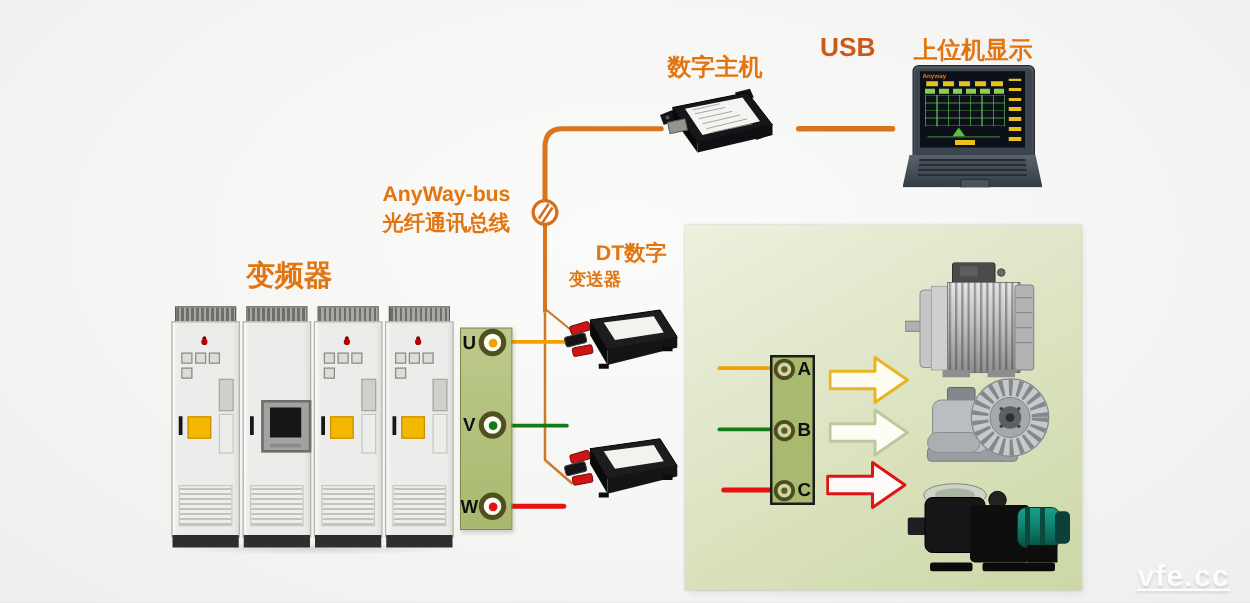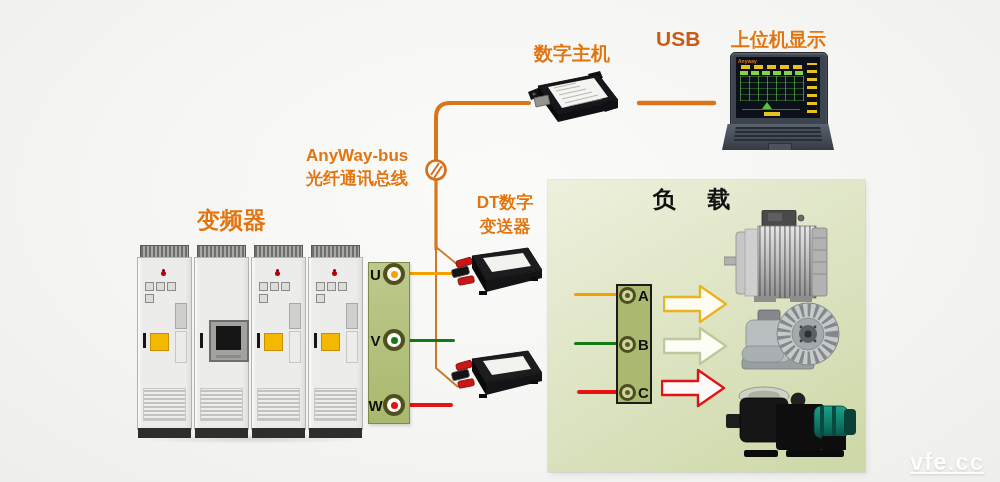--- a/index.html
+++ b/index.html
@@ -91,21 +91,21 @@
 <div id="canvas">
 
   <div class="lbl" style="left:534px;top:41px;font-size:19px;">数字主机</div>
   <div class="lbl" style="left:656px;top:27px;font-size:21px;color:#cb5a16;">USB</div>
   <div class="lbl" style="left:306px;top:146px;font-size:17px;">AnyWay-bus</div>
 
   <div class="lbl" style="left:731px;top:27px;font-size:19px;">上位机显示</div>
   <div class="lbl" style="left:455px;top:191px;width:100px;text-align:center;font-size:17px;">DT数字</div>
 
   <div class="lbl" style="left:306px;top:167px;font-size:17px;">光纤通讯总线</div>
-  <div class="lbl" style="left:455px;top:215px;width:100px;text-align:center;font-size:17px;">变送器</div>
+  <div class="lbl" style="left:455px;top:215px;width:100px;font-size:14px;">变送器</div>
 
   <div class="lbl" style="left:197px;top:205px;font-size:23px;">变频器</div>
 
   <svg class="abs" style="left:0;top:0;" width="1000" height="482">
     <path d="M 529 103 L 450 103 Q 436 103 436 118 L 436 160" fill="none" stroke="#d9751a" stroke-width="4" stroke-linecap="round"></path>
     <path d="M 436 180 L 436 250" fill="none" stroke="#d9751a" stroke-width="3.2"></path>
     <path d="M 436 250 L 436 368 L 458 387" fill="none" stroke="#cc7a28" stroke-width="2"></path>
     <path d="M 436 247 L 458 265" fill="none" stroke="#cc7a28" stroke-width="1.8"></path>
     <path d="M 639 103 L 714 103" fill="none" stroke="#d9751a" stroke-width="4.5" stroke-linecap="round"></path>
     <g>
@@ -268,21 +268,20 @@
         <div class="bbar"></div>
       </div>
     </div>
     <div class="lbase">
       <div class="kb"></div>
       <div class="tpad"></div>
     </div>
   </div>
 
   <div class="load-panel"></div>
-  <div class="load-title">负 载</div>
 
   <div class="wire" style="left:574px;top:293px;width:46px;background:#f59f00;"></div>
   <div class="wire" style="left:574px;top:342px;width:46px;background:#157a15;"></div>
   <div class="wire" style="left:577px;top:390px;width:43px;height:4px;background:#e81111;"></div>
 
   <div class="abc-strip"></div>
   <div class="abc-row" style="top:285px;">
     <span class="scirc">
         <i></i>
       </span>

